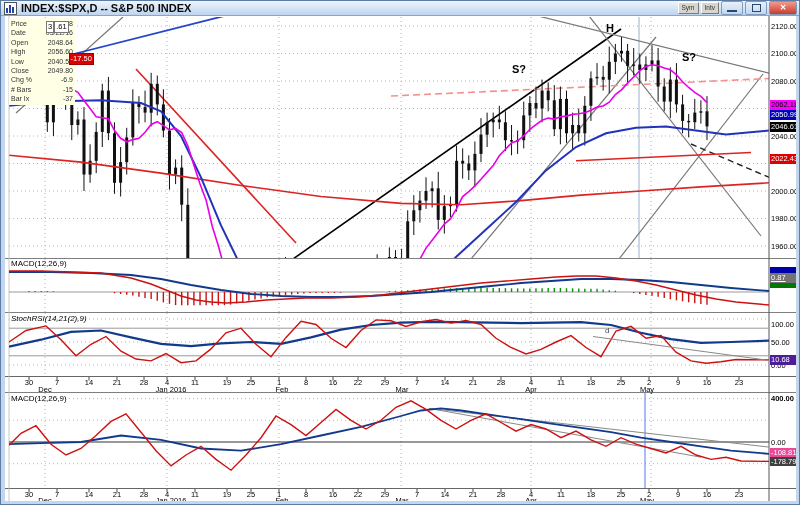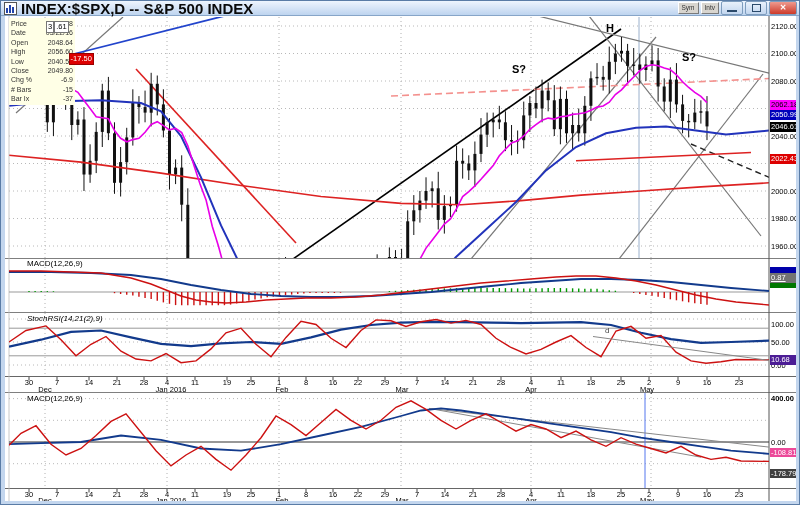--- a/index.html
+++ b/index.html
@@ -5,52 +5,52 @@
   html,body{margin:0;padding:0;background:#fff;}
   .window{position:relative;width:800px;height:505px;background:#fff;border:1px solid #5a7ca6;
     box-sizing:border-box;overflow:hidden;font-family:"Liberation Sans",sans-serif;}
   .frame{position:absolute;background:#c3d6ee;z-index:10;}
   .frame-l{left:0;top:15px;bottom:0;width:4px;}
   .frame-r{right:0;top:15px;bottom:0;width:3px;}
   .frame-b{left:0;right:0;bottom:0;height:3px;}
   .titlebar{position:absolute;left:0;top:0;right:0;height:15px;z-index:20;display:flex;align-items:center;
     background:linear-gradient(#eef5fe,#bed4ef);border-bottom:1px solid #87a5c8;padding:0 2px;box-sizing:border-box;}
   .app-icon{width:11px;height:11px;background:#fff;border:1px solid #555;margin-left:1px;flex:0 0 auto;}
-  .title-text{font-size:15px;font-weight:bold;color:#0a0a0a;margin-left:4px;white-space:nowrap;}
+  .title-text{font-size:11px;font-weight:bold;color:#0a0a0a;margin-left:4px;white-space:nowrap;}
   .tb-right{margin-left:auto;display:flex;align-items:center;gap:2px;}
   .tb-sbtn{height:10px;line-height:10px;font-size:6.5px;color:#333;background:#d8d5cf;
     border:1px solid;border-color:#fff #7a7a7a #7a7a7a #fff;padding:0 3px;}
   .tb-btn{width:20px;height:12px;background:linear-gradient(#e9f1fb,#c2d6ef);border:1px solid #7d9cbd;
     border-radius:2px;position:relative;}
   .tb-btn.min::after{content:"";position:absolute;left:5px;right:5px;bottom:2px;height:2px;background:#2b4a6b;}
   .tb-btn.restore::after{content:"";position:absolute;left:6px;top:2px;width:7px;height:6px;border:1px solid #2b4a6b;}
   .tb-btn.close{width:26px;background:linear-gradient(#ef9a8e,#cc3a2a);color:#fff;font-size:8px;font-weight:bold;
     text-align:center;line-height:11px;}
   #chart-svg{position:absolute;left:0;top:0;z-index:1;}
   .readout-panel{position:absolute;left:8px;top:17px;width:66px;background:#ffffe6;z-index:3;padding:1px 2px;box-sizing:border-box;}
   .ro-row{display:flex;justify-content:space-between;font-size:7px;line-height:9.4px;color:#333;white-space:nowrap;}
   .float-boxes{position:absolute;left:45px;top:20px;z-index:6;display:flex;}
   .fb{height:10px;line-height:10px;font-size:7.5px;background:#fff;border:1px solid #777;padding:0 1px;color:#000;}
   .fb.red{background:#dd0000;color:#fff;border-color:#900;margin-top:32px;}
-  .pane-label{position:absolute;left:10px;font-size:8px;color:#000;z-index:3;white-space:nowrap;padding-left:16px;}
+  .pane-label{position:absolute;left:10px;font-size:8px;color:#000;z-index:3;white-space:nowrap;}
   .macd-label{top:258px;} .stoch-label{top:313px;font-style:italic;} .weekly-label{top:393px;}
   .price-axis{position:absolute;left:769px;top:0;width:30px;height:505px;z-index:2;}
   .axis-label{position:absolute;left:1px;font-size:7.5px;color:#000;white-space:nowrap;}
   .vbox{position:absolute;left:769px;width:29px;height:10px;line-height:10px;font-size:7.5px;
     padding-left:1px;box-sizing:border-box;white-space:nowrap;overflow:hidden;}
   .vbox.magenta{top:99px;background:#ff00ff;color:#000;z-index:5;}
   .vbox.blue{top:109px;background:#0000bb;color:#fff;z-index:4;}
   .vbox.black{top:121px;background:#000;color:#fff;z-index:4;}
   .vbox.red{top:153px;background:#dd0000;color:#fff;z-index:4;}
   .vbox.macd-bstrip{top:266px;height:6px;background:#0000aa;z-index:4;}
   .vbox.macd-red{top:272px;background:#737373;color:#fff;z-index:5;text-decoration:underline;}
   .vbox.macd-gstrip{top:282px;height:5px;background:#007700;z-index:4;}
   .vbox.stoch-red{top:354px;background:#4c1d95;color:#fff;z-index:5;}
   .vbox.weekly-blue{top:447px;height:9px;line-height:9px;background:#ec4899;color:#fff;z-index:4;}
-  .vbox.weekly-red{top:456px;height:9px;line-height:9px;background:#404040;color:#fff;z-index:4;margin-top:12px;}
+  .vbox.weekly-red{top:456px;height:9px;line-height:9px;background:#404040;color:#fff;z-index:4;}
 </style>
 </head>
 <body>
 
 <div class="window">
   <svg id="chart-svg" width="800" height="505" viewBox="0 0 800 505">
       <rect x="4" y="15" width="793" height="487" fill="#ffffff"></rect>
       <defs>
         <clipPath id="clipMain">
           <rect x="8" y="16" width="760" height="241"></rect>

